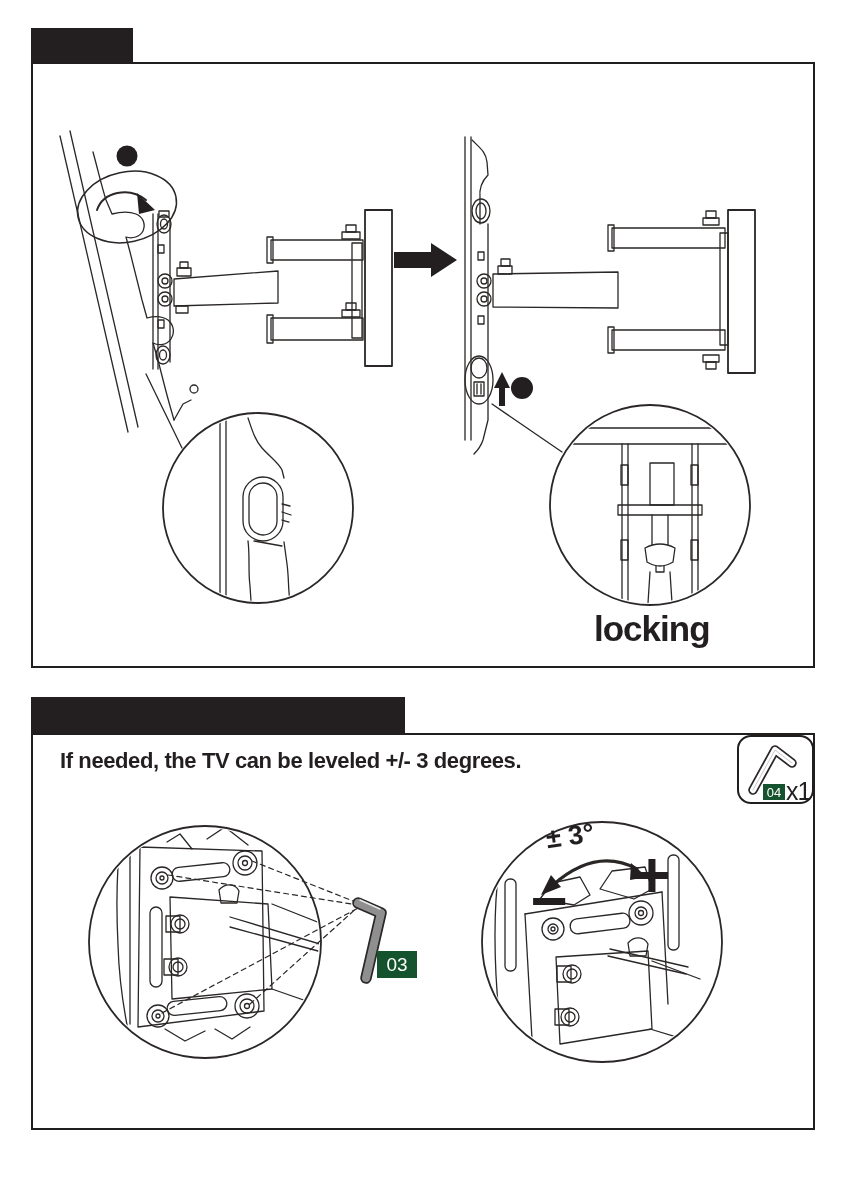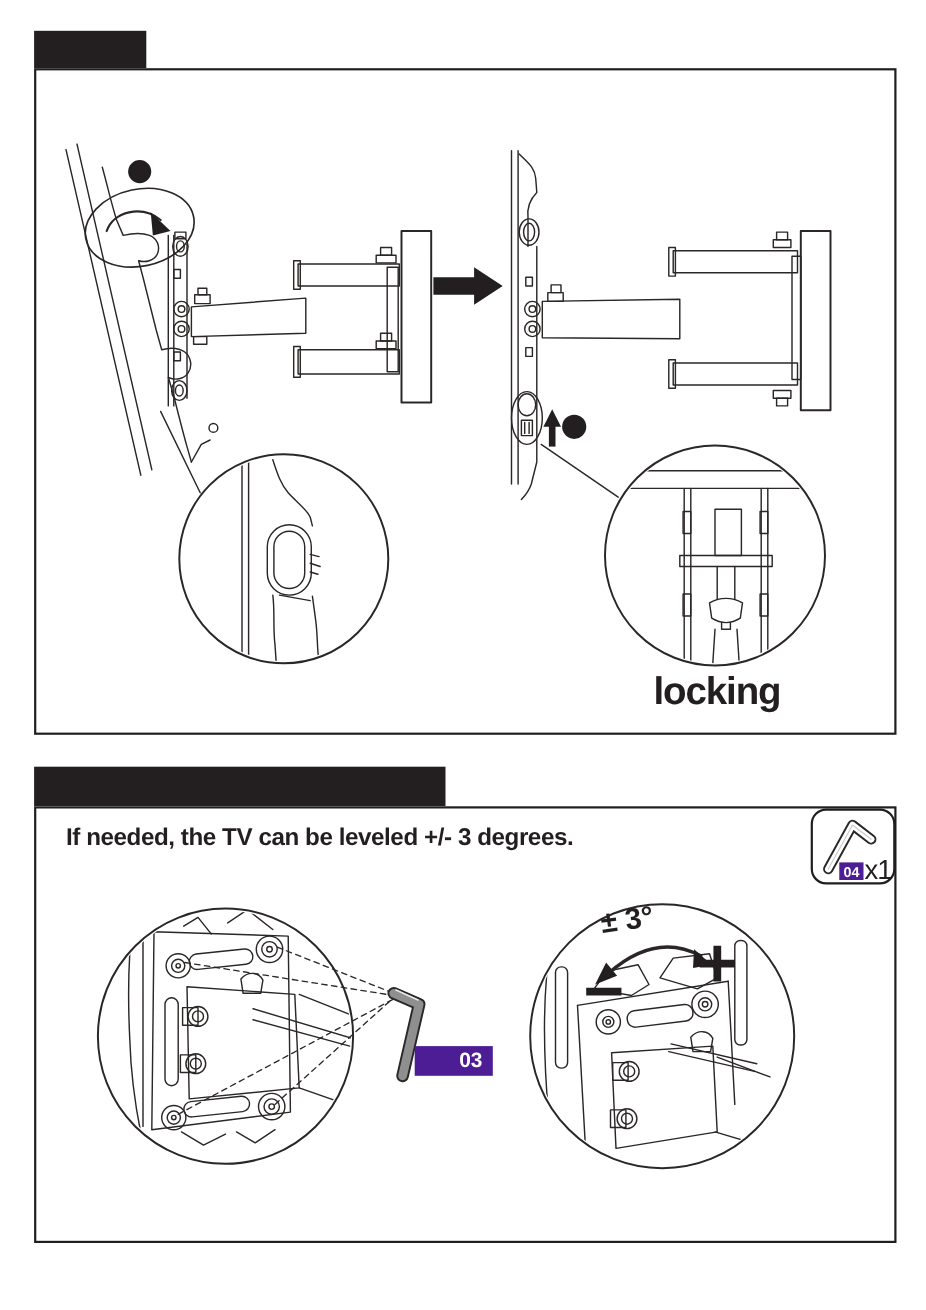--- a/index.html
+++ b/index.html
@@ -16,23 +16,23 @@
   .panel svg{position:absolute;left:0;top:0;}
   .txt{position:absolute;white-space:nowrap;color:#231f20;}
   .locking{left:594px;top:609px;font-size:35px;font-weight:700;letter-spacing:-1px;}
   .instruction{left:49px;top:748px;font-size:22px;font-weight:700;letter-spacing:-0.4px;margin-left:11px;}
   .caption{left:518px;top:1053px;font-size:32px;font-weight:700;letter-spacing:-1px;}
   .angle{left:546px;top:821px;font-size:27px;font-weight:700;transform:rotate(-8deg);}
   .sym{position:absolute;width:44px;height:44px;display:flex;align-items:center;justify-content:center;
        font-size:64px;font-weight:700;line-height:1;}
   .plus{left:630px;top:853px;}
   .minus{left:527px;top:879px;}
-  .badge{position:absolute;background:#4c1d95;color:#fff;display:flex;align-items:center;justify-content:center;
-         font-weight:700;}
-  .badge03{left:377px;top:951px;width:40px;height:27px;font-size:19px;padding-left:31px;}
+  .badge{position:absolute;background:#14532d;color:#fff;display:flex;align-items:center;justify-content:center;
+         font-weight:400;}
+  .badge03{left:377px;top:951px;width:40px;height:27px;font-size:19px;}
   .toolbox{position:absolute;left:737px;top:735px;width:77px;height:69px;border:2.2px solid #211e1e;
            border-radius:14px;background:#fff;box-sizing:border-box;}
   .badge04{left:24px;top:47px;width:22px;height:16px;font-size:13px;}
   .qty{position:absolute;left:47px;top:40px;font-size:25px;font-weight:400;letter-spacing:-1px;text-align:right;}
 </style>
 </head>
 <body>
 
 <div class="page">
 

